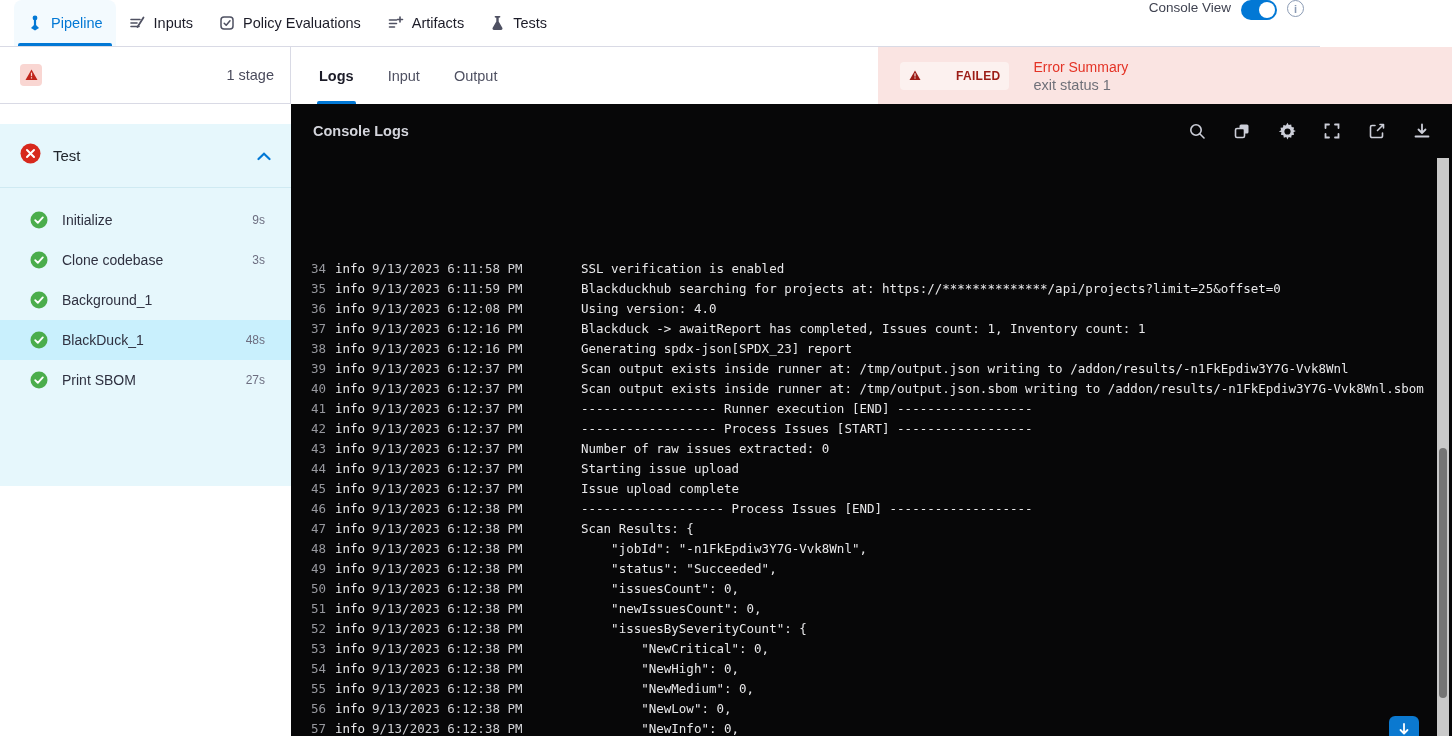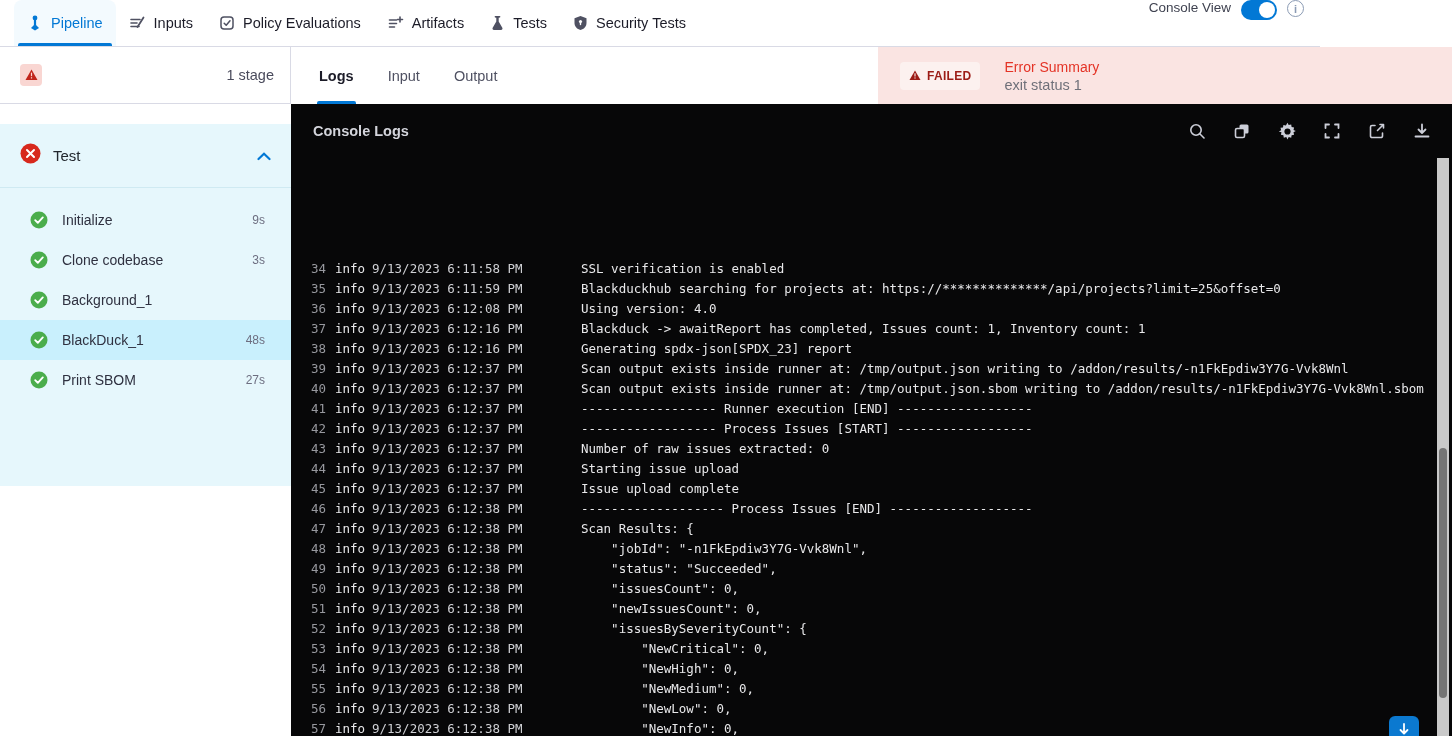--- a/index.html
+++ b/index.html
@@ -51,21 +51,21 @@
   .mtab { font-size:14.5px; color:#4f5162; cursor:pointer; position:relative;
     height:100%; display:flex; align-items:center; }
   .mtab.active { color:#1c1c28; font-weight:700; }
   .mtab.active::after { content:""; position:absolute; left:-2px; right:-2px; bottom:0;
     height:3px; background:#0278d5; border-radius:2px 2px 0 0; }
 
   .error-panel { position:absolute; left:878px; top:47px; width:574px; height:57px;
     background:#fae4e2; display:flex; align-items:center; padding-left:22px; gap:24px; }
   .failed-badge { display:flex; align-items:center; gap:6px; background:#fcf1ef;
     border-radius:4px; padding:5px 9px; }
-  .failed-text { font-size:12px; font-weight:700; color:#9c1c16; letter-spacing:.3px; }
+  .failed-text { font-size:12px; font-weight:700; color:#9c1c16; letter-spacing:.3px;margin-left:29px; }
   .err-col { display:flex; flex-direction:column; gap:2px; }
   .err-title { font-size:14px; color:#e43326; font-weight:500; }
   .err-msg { font-size:14.5px; color:#6f7079; }
 
   
   .console { position:absolute; left:291px; top:104px; width:1161px; height:632px;
     background:#070708; overflow:hidden; }
   .console-header { height:54px; display:flex; align-items:center; padding:0 20px 0 22px; }
   .console-title { font-size:14.5px; font-weight:700; color:#d3d4db; }
   .console-tools { margin-left:auto; display:flex; align-items:center; gap:25px; }
@@ -132,30 +132,20 @@
   </div>
   <div class="navtab">
     <span>
       <svg width="15" height="16" viewBox="0 0 15 16" fill="#4f5162">
           <path d="M5.5 1.5h4v1h-.8v4l3.6 6.2c.6 1-.1 2.3-1.3 2.3H4c-1.2 0-1.9-1.3-1.3-2.3L6.3 6.5v-4h-.8z"></path>
           <rect x="4.6" y="1" width="5.8" height="1.6" rx="0.8"></rect>
         </svg>
     </span>
     <span>Tests</span>
   </div>
-  <div class="navtab">
-    <span>
-      <svg width="15" height="16" viewBox="0 0 15 16" fill="#4f5162">
-          <path d="M7.5 1 L13.5 3.2 V8 c0 3.6-2.6 6.2-6 7-3.4-.8-6-3.4-6-7 V3.2 Z"></path>
-          <circle cx="7.5" cy="6.5" r="1.6" fill="#fff"></circle>
-          <rect x="6.8" y="7" width="1.4" height="3.2" rx="0.7" fill="#fff"></rect>
-        </svg>
-    </span>
-    <span>Security Tests</span>
-  </div>
 
   <div class="nav-right">
     <span class="cv-label">Console View</span>
     <div class="toggle">
         <div class="knob"></div>
       </div>
     <div class="info-ico">i</div>
   </div>
 </div>
 

